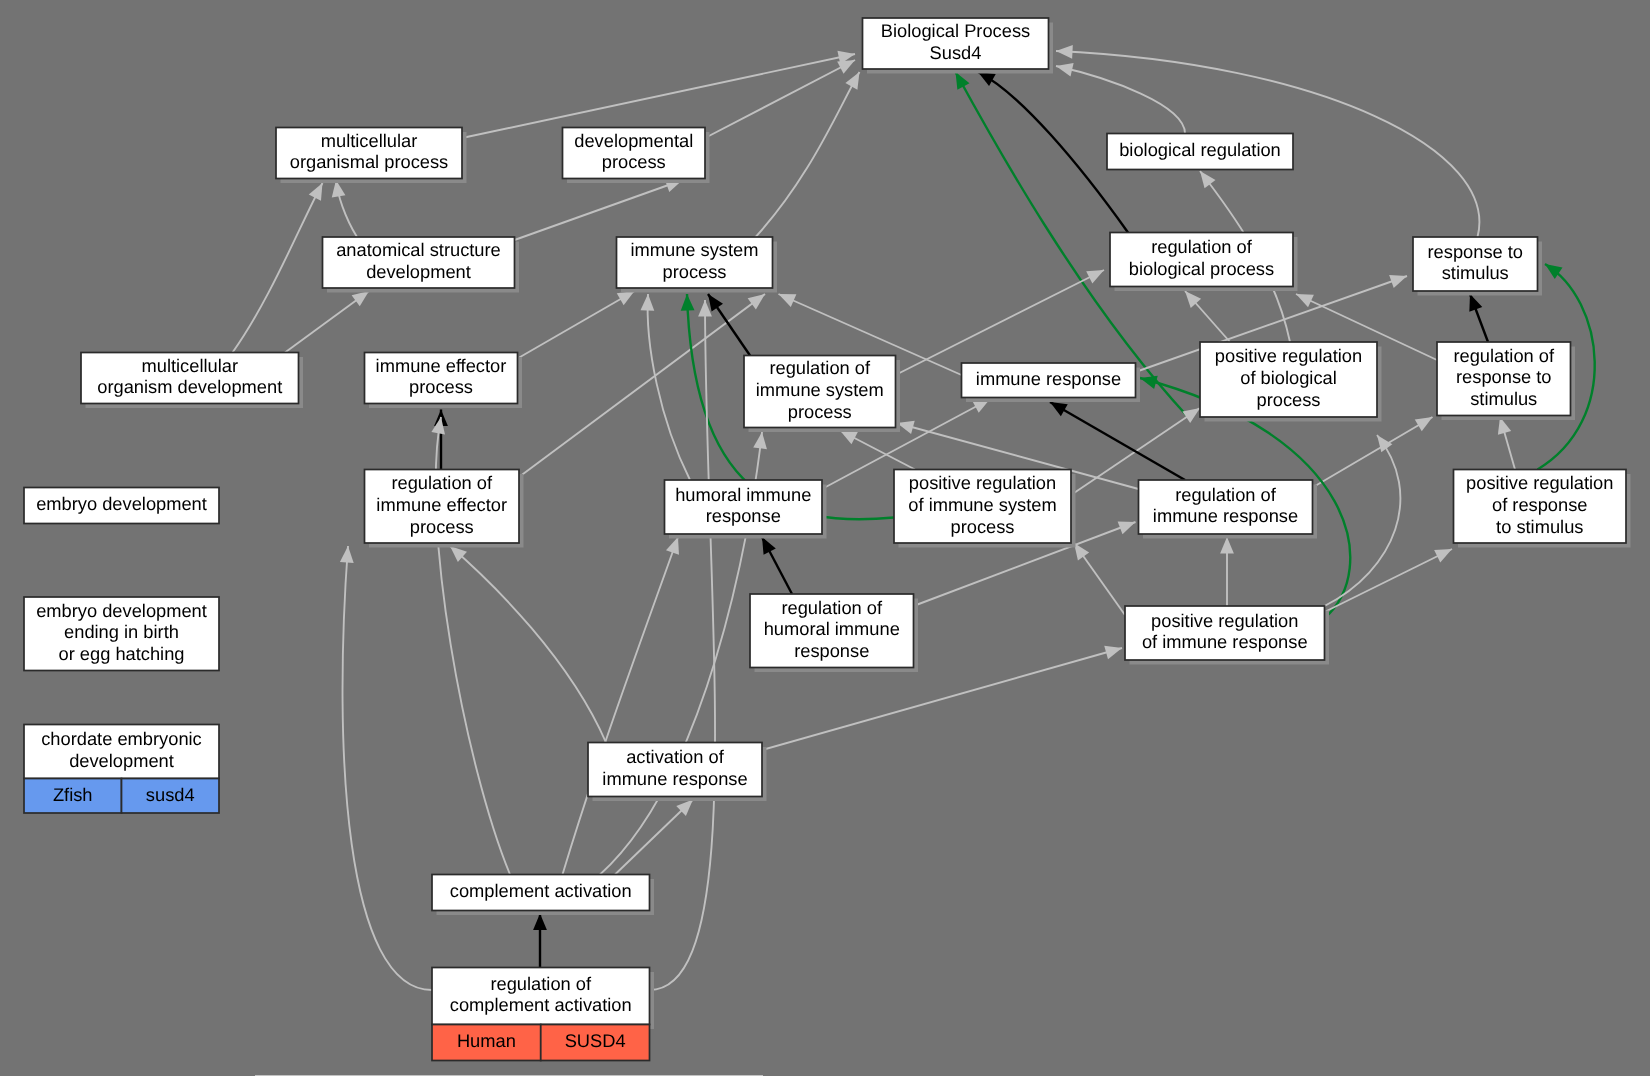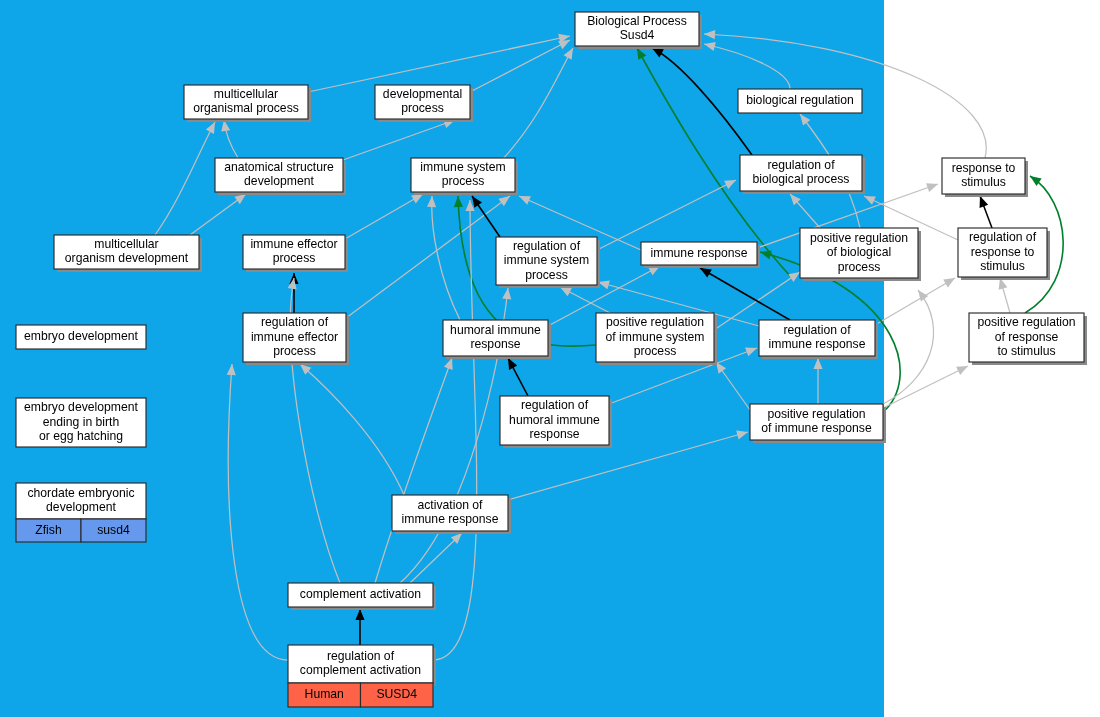--- a/index.html
+++ b/index.html
@@ -2,23 +2,23 @@
 <html><head>
 <meta charset="utf-8">
 <style>
   html, body {
     margin: 0;
     padding: 0;
     background: #ffffff;
   }
   #canvas-wrap {
     position: relative;
-    width: 884px;
+    width: 1100px;
     height: 717px;
-    background: #0ea5e9;
+    background: #737373;
     font-family: "Liberation Sans", sans-serif;
   }
   svg#graph {
     display: block;
     width: 1100px;
     height: 717px;
   }
   .go-node-rect {
     fill: #ffffff;
     stroke: #2b2b2b;

